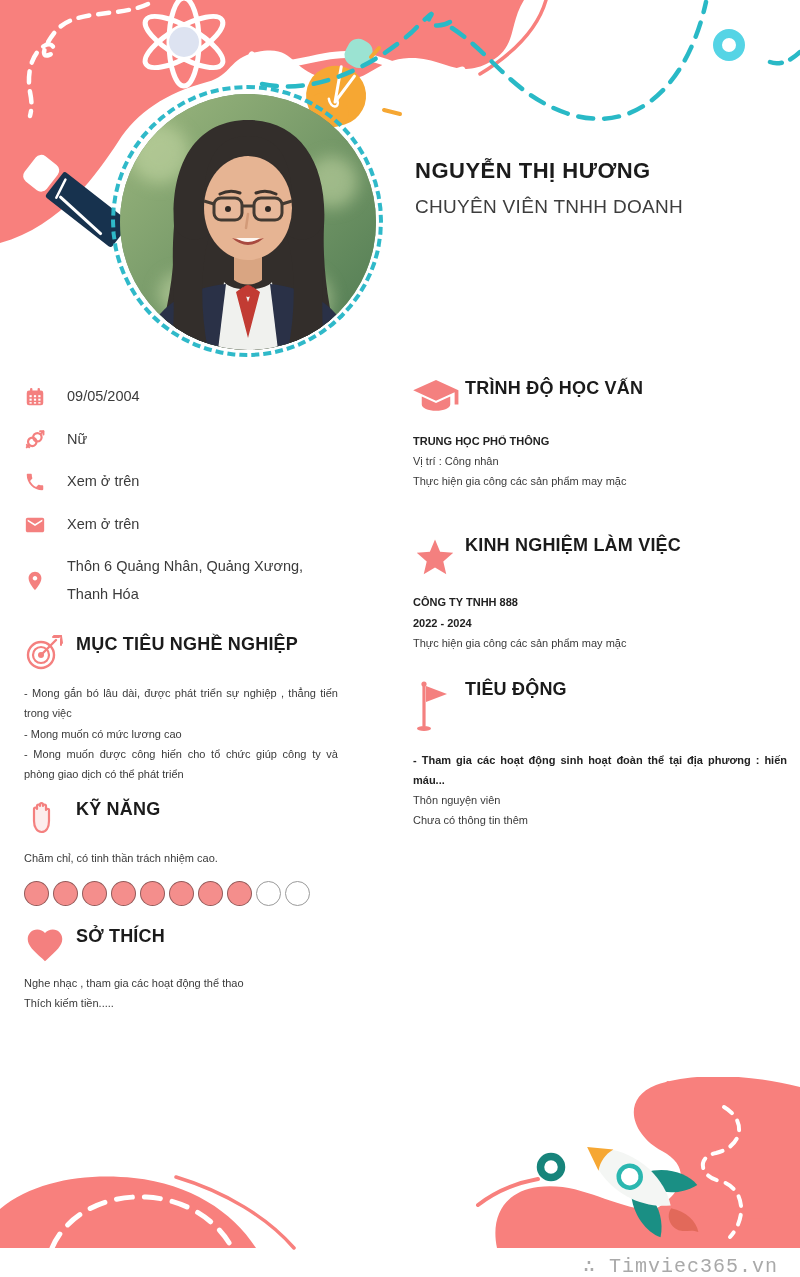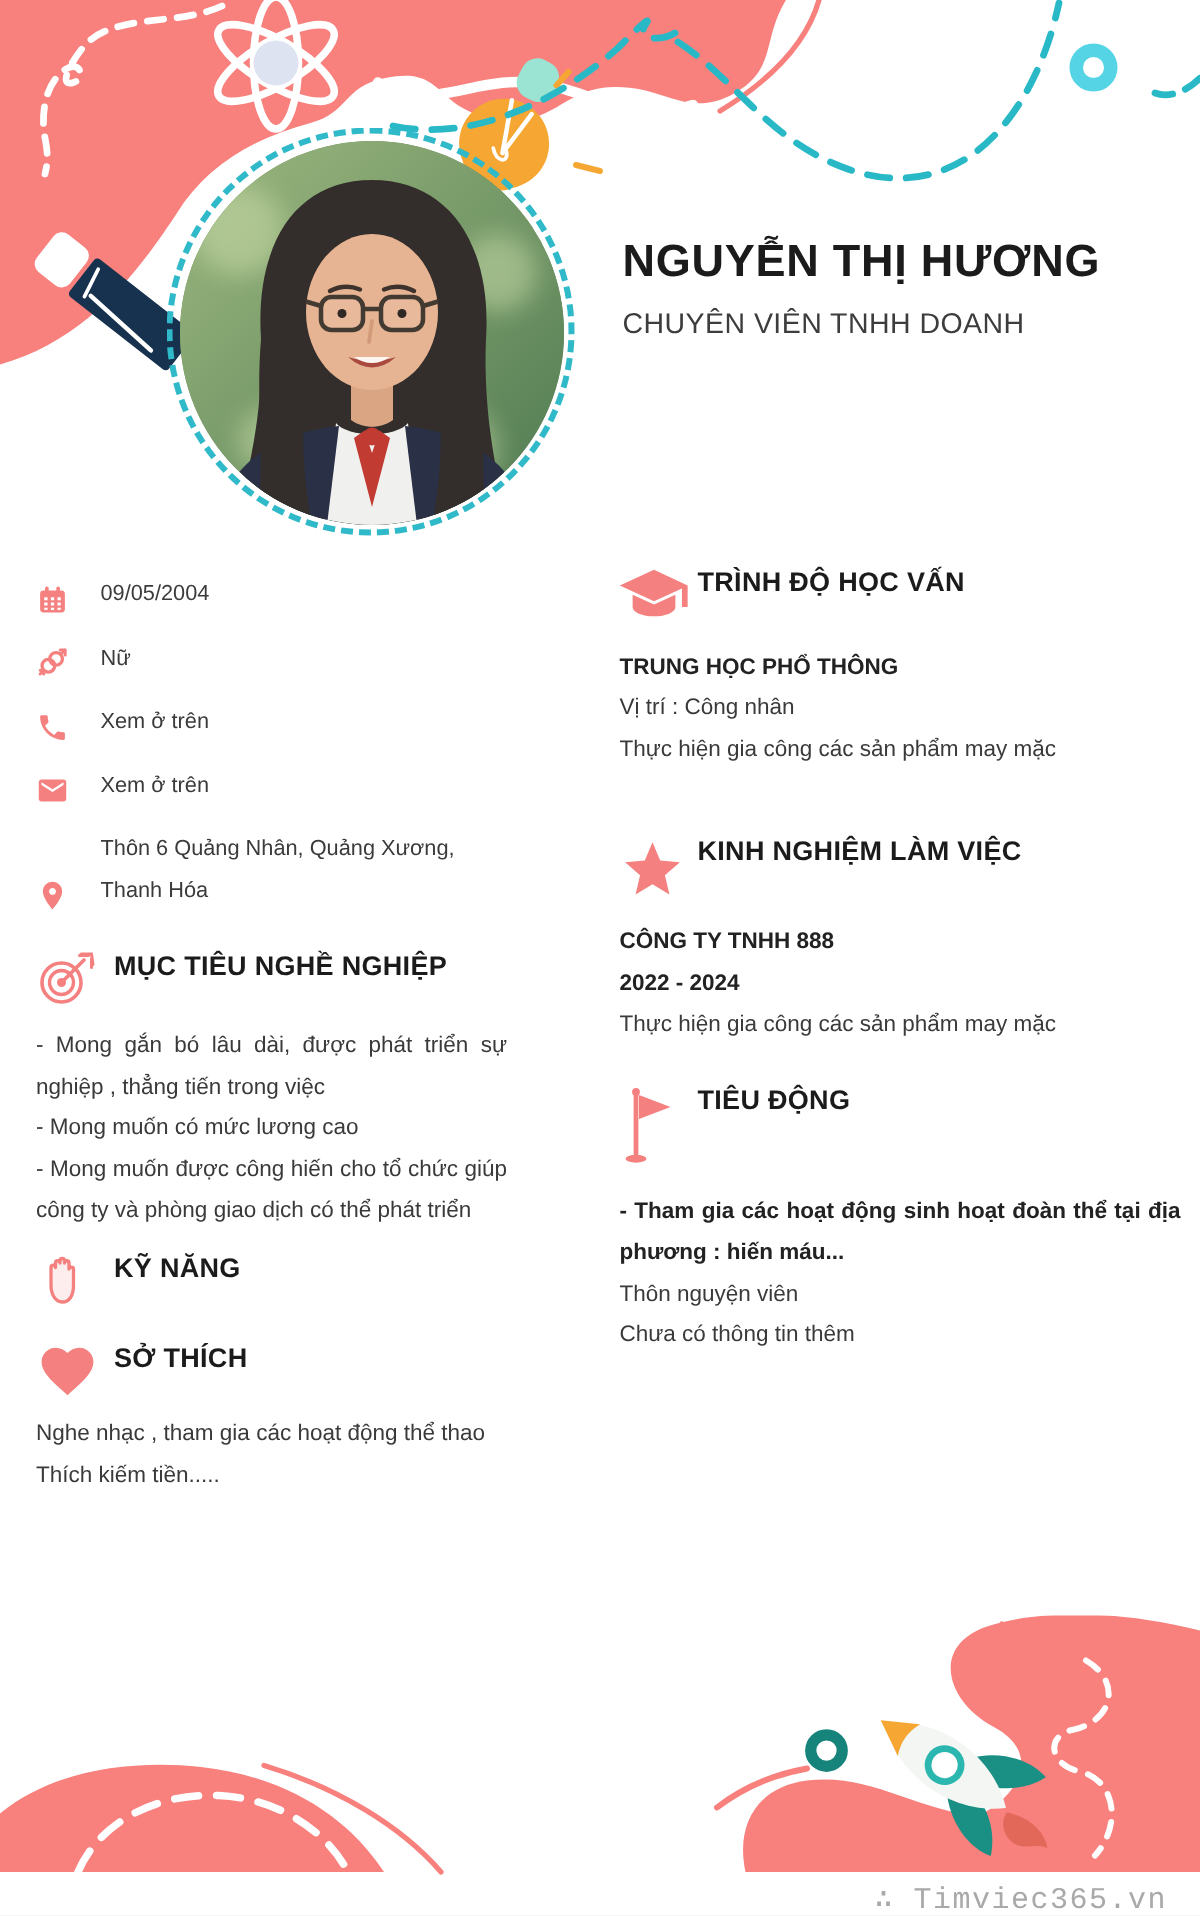--- a/index.html
+++ b/index.html
@@ -19,41 +19,41 @@
     border:4px dashed #2FB9C9;border-radius:50%;box-sizing:border-box;
   }
   .photo{
     position:absolute;left:120px;top:94px;width:256px;height:256px;
     border-radius:50%;overflow:hidden;background:#6e8f60;
   }
 
   
   .name-block{position:absolute;left:415px;top:158px;width:375px}
   .name-block h1{
-    margin:0;font-size:30px;font-weight:700;color:#1b1b1b;letter-spacing:.5px;line-height:1.15;
+    margin:0;font-size:22px;font-weight:700;color:#1b1b1b;letter-spacing:.5px;line-height:1.15;
   }
   .job-title{margin-top:13px;font-size:19px;color:#3d3d3d;letter-spacing:.3px}
 
   
   .left-col{position:absolute;left:24px;top:383px;width:314px}
   .right-col{position:absolute;left:413px;top:378px;width:374px}
 
   
   .contact{list-style:none;margin:0;padding:0}
-  .contact li{display:flex;align-items:flex-end;margin-bottom:15px;min-height:23px}
+  .contact li{display:flex;align-items:center;margin-bottom:15px;min-height:23px}
   .contact .cicon{width:22px;flex:0 0 22px;margin-right:21px;margin-top:1px}
   .contact .ctext{font-size:14.5px;line-height:1.9;color:#3b3b3b}
 
   
   .section{margin-top:0}
   .sec-head{display:flex;align-items:flex-start}
   .sec-head .sicon{flex:0 0 52px;display:flex;align-items:center;justify-content:flex-start}
   .sec-head h2{margin:0;font-size:18px;font-weight:700;color:#1b1b1b;letter-spacing:.2px}
   .sec-body{margin-top:9px}
-  .sec-body p{margin:0;font-size:15px;line-height:1.83;color:#3a3a3a}
+  .sec-body p{margin:0;font-size:11px;line-height:1.83;color:#3a3a3a}
   .sec-body p.bold{font-weight:700;color:#222}
   .sec-body p.just{text-align:justify}
 
   .left-col .section-objective{margin-top:26px}
   .left-col .section-skills{margin-top:15px}
   .left-col .section-hobbies{margin-top:20px}
 
   .right-col .section-experience{margin-top:44px}
   .right-col .section-activities{margin-top:26px}
   .right-col .sec-body{margin-top:15px}
@@ -250,20 +250,35 @@
 
     <div class="section section-skills">
       <div class="sec-head">
         <span class="sicon">
           <svg width="36" height="40" viewBox="0 0 36 40" fill="#FDEDED" stroke="#F4807F" stroke-width="2.2" stroke-linejoin="round">
             <path d="M10,22 L10,10 C10,8 13,8 13,10 L13,7 C13,5 16,5 16,7 L16,5.5 C16,3.5 19,3.5 19,5.5 L19,7 C19,5 22,5 22,7 L22,11 C22,9.4 25,9.4 25,11 L25,22 C25,29 22,33 17.5,33 C13,33 10,28 10,22 Z"></path>
           </svg>
         </span>
         <h2>KỸ NĂNG</h2>
       </div>
+      <div class="sec-body">
+        <p>Chăm chỉ, có tinh thần trách nhiệm cao.</p>
+        <div class="dots">
+            <div class="dot filled"></div>
+            <div class="dot filled"></div>
+            <div class="dot filled"></div>
+            <div class="dot filled"></div>
+            <div class="dot filled"></div>
+            <div class="dot filled"></div>
+            <div class="dot filled"></div>
+            <div class="dot filled"></div>
+            <div class="dot empty"></div>
+            <div class="dot empty"></div>
+          </div>
+      </div>
     </div>
 
     <div class="section section-hobbies">
       <div class="sec-head">
         <span class="sicon">
           <svg width="42" height="38" viewBox="0 0 24 22">
             <path fill="#F4807F" d="M12 20.35l-1.45-1.32C5.4 14.36 2 11.28 2 7.5 2 4.42 4.42 2 7.5 2c1.74 0 3.41.81 4.5 2.09C13.09 2.81 14.76 2 16.5 2 19.58 2 22 4.42 22 7.5c0 3.78-3.4 6.86-8.55 11.54L12 20.35z"></path>
           </svg>
         </span>
         <h2>SỞ THÍCH</h2>

